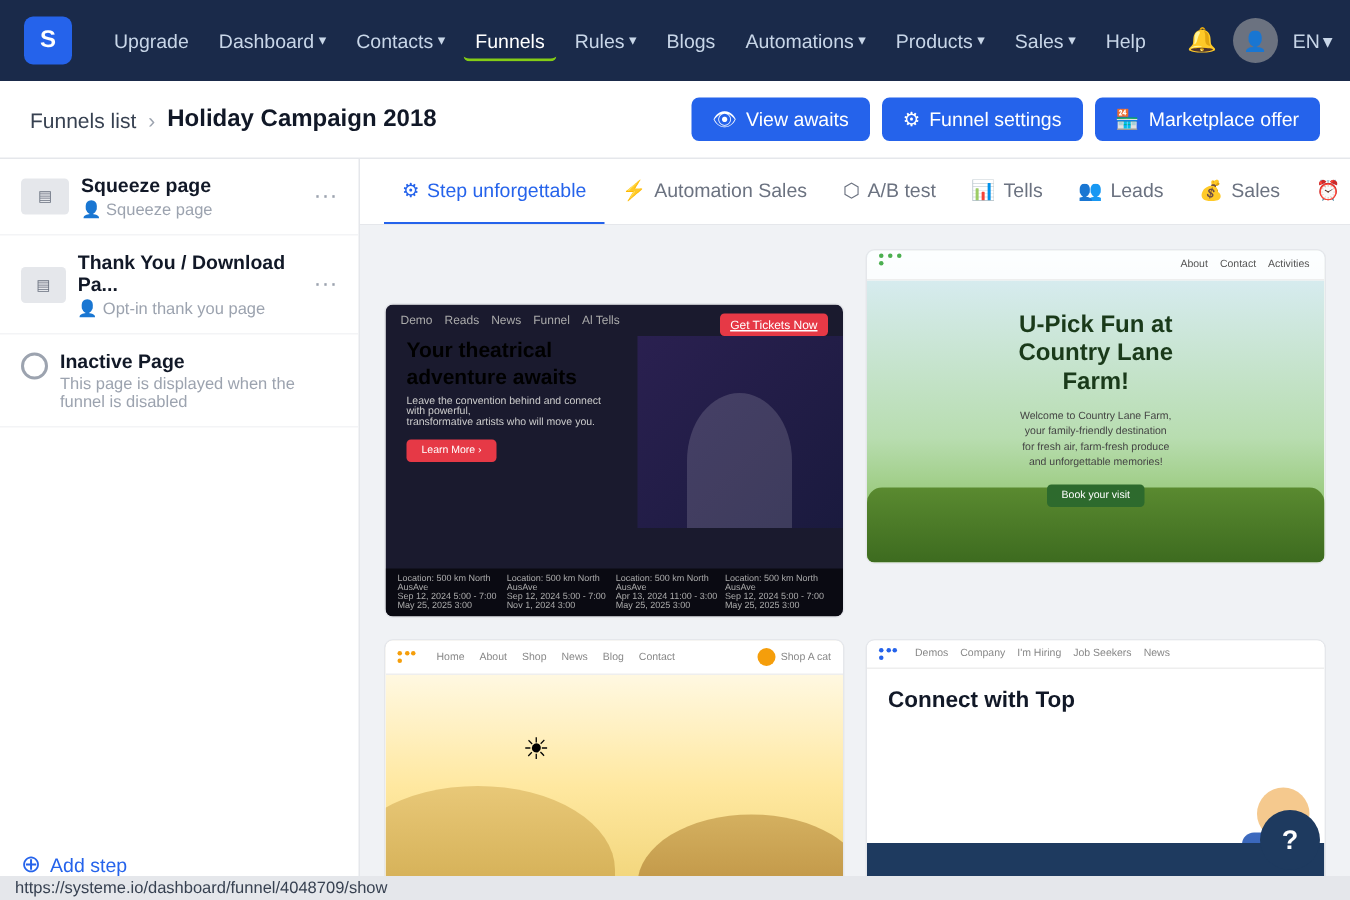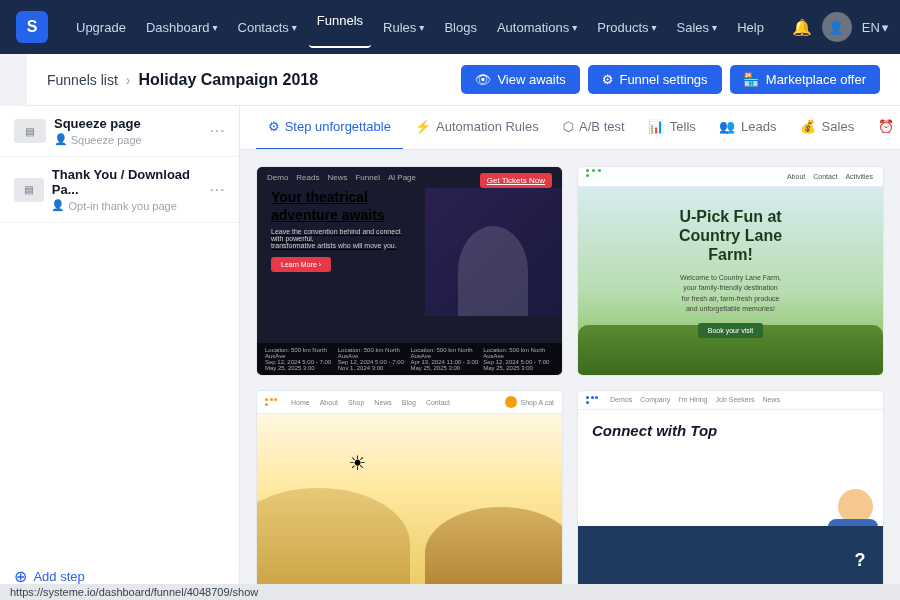--- a/index.html
+++ b/index.html
@@ -29,22 +29,22 @@
       color: #c8d6e8;
       font-size: 13px;
       padding: 6px 8px;
       border-radius: 4px;
       cursor: pointer;
       display: flex; align-items: center; gap: 3px;
       white-space: nowrap;
     }
     .nav-link.active {
       color: white;
-      border-bottom: 2px solid #ffffff;
-      padding-bottom: 18px;
+      border-bottom: 2px solid #84cc16;
+      padding-bottom: 4px;
       text-align: right;
     }
     .nav-link .chevron { font-size: 10px; }
     .nav-right {
       display: flex; align-items: center; gap: 10px;
     }
     .nav-icon-btn {
       color: #c8d6e8; font-size: 16px; cursor: pointer;
     }
     .nav-avatar {
@@ -60,21 +60,20 @@
       display: flex; align-items: center; gap: 2px;
     }
 
     
     .breadcrumb-bar {
       background: white;
       padding: 10px 20px;
       display: flex; align-items: center; justify-content: space-between;
       border-bottom: 1px solid #e5e7eb;
       height: 52px;
-      margin-left: 27px;
     }
     .breadcrumb {
       display: flex; align-items: center; gap: 8px;
       font-size: 14px;
     }
     .breadcrumb-link { color: #374151; cursor: pointer; font-size: 14px; }
     .breadcrumb-sep { color: #9ca3af; }
     .breadcrumb-current { font-weight: 700; font-size: 16px; color: #111827; }
     .action-buttons { display: flex; gap: 8px; }
     .btn {
@@ -364,38 +363,45 @@
             <div class="sidebar-item-subtitle">
               <span>👤</span>
               <span>Opt-in thank you page</span>
             </div>
           </div>
         </div>
         <span class="sidebar-dots">···</span>
       </div>
     </div>
 
+    <div class="inactive-item">
+      <div class="inactive-circle"></div>
+      <div>
+        <div class="inactive-text-title">Inactive Page</div>
+        <div class="inactive-text-desc">This page is displayed when the funnel is disabled</div>
+      </div>
+    </div>
 
     <div class="add-step">
       <span style="font-size:16px;color:#2563eb;">⊕</span>
       <span>Add step</span>
     </div>
 
   </div>
 
   <div class="right-content">
 
     <div class="tabs-bar">
       <div class="tab active">
         <span style="color:#2563eb;">⚙</span>
         <span>Step unforgettable</span>
       </div>
       <div class="tab">
         <span>⚡</span>
-        <span>Automation Rules</span>
+        <span>Automation Sales</span>
       </div>
       <div class="tab">
         <span>⬡</span>
         <span>A/B test</span>
       </div>
       <div class="tab">
         <span>📊</span>
         <span>Tells</span>
       </div>
       <div class="tab">
@@ -407,31 +413,31 @@
         <span>Sales</span>
       </div>
       <div class="tab">
         <span>⏰</span>
 
       </div>
     </div>
 
     <div class="template-grid">
 
-      <div class="template-card" style="position:relative;">
+      <div class="template-card" style="position:relative;margin-top:36px;">
         <div class="theater-preview">
           <div class="theater-nav">
             <span>Demo</span>
               <span>Reads</span>
               <span>News</span>
               <span>Funnel</span>
-              <span>Al Page</span>
+              <span>Al Tells</span>
           </div>
           <div class="theater-btn">Get Tickets Now</div>
-          <div style="display:flex; height: calc(100% - 80px); text-decoration: underline;">
+          <div style="display:flex; height: calc(100% - 80px);">
             <div style="flex:1; padding: 0 14px;">
               <div class="theater-title">Your theatrical adventure awaits</div>
               <div class="theater-subtitle">Leave the convention behind and connect with powerful,<br>transformative artists who will move you.</div>
               <div class="theater-cta">Learn More ›</div>
             </div>
             <div style="width:45%; background:linear-gradient(135deg,#2a2050 0%,#1a1a3e 100%); display:flex; align-items:flex-end; justify-content:center; overflow:hidden;">
               <div style="width:70px;height:90px;background:rgba(255,255,255,0.15);border-radius:50% 50% 0 0;"></div>
             </div>
           </div>
           <div style="display:grid; grid-template-columns:1fr 1fr 1fr 1fr; gap:2px; padding:4px 8px; background:rgba(0,0,0,0.6); position:absolute; bottom:0; left:0; right:0;">
@@ -508,21 +514,21 @@
               <div style="width:3px;height:3px;background:#2563eb;border-radius:50%;"></div>
               <div style="width:3px;height:3px;background:#2563eb;border-radius:50%;"></div>
               <div style="width:3px;height:3px;background:#2563eb;border-radius:50%;"></div>
             </div>
             <span>Demos</span>
             <span>Company</span>
             <span>I'm Hiring</span>
             <span>Job Seekers</span>
             <span>News</span>
           </div>
-          <div style="padding:12px 14px;position:relative;z-index:1;font-style:italic;">
+          <div style="padding:12px 14px;position:relative;z-index:1;">
             <div style="font-size:15px;font-weight:bold;color:#111827;">Connect with Top</div>
           </div>
 
           <div style="position:absolute;right:0;bottom:0;width:90px;height:120px;overflow:hidden;">
 
             <div style="position:absolute;top:10px;right:10px;width:35px;height:35px;border-radius:50%;background:#f5c98e;"></div>
             <div style="position:absolute;top:40px;right:5px;width:50px;height:80px;background:linear-gradient(180deg,#3d6bc0 0%,#1e3a8a 100%);border-radius:8px 8px 0 0;"></div>
           </div>
           <div style="position:absolute;bottom:0;left:0;right:0;height:35%;background:#1e3a5f;z-index:0;"></div>
         </div>

